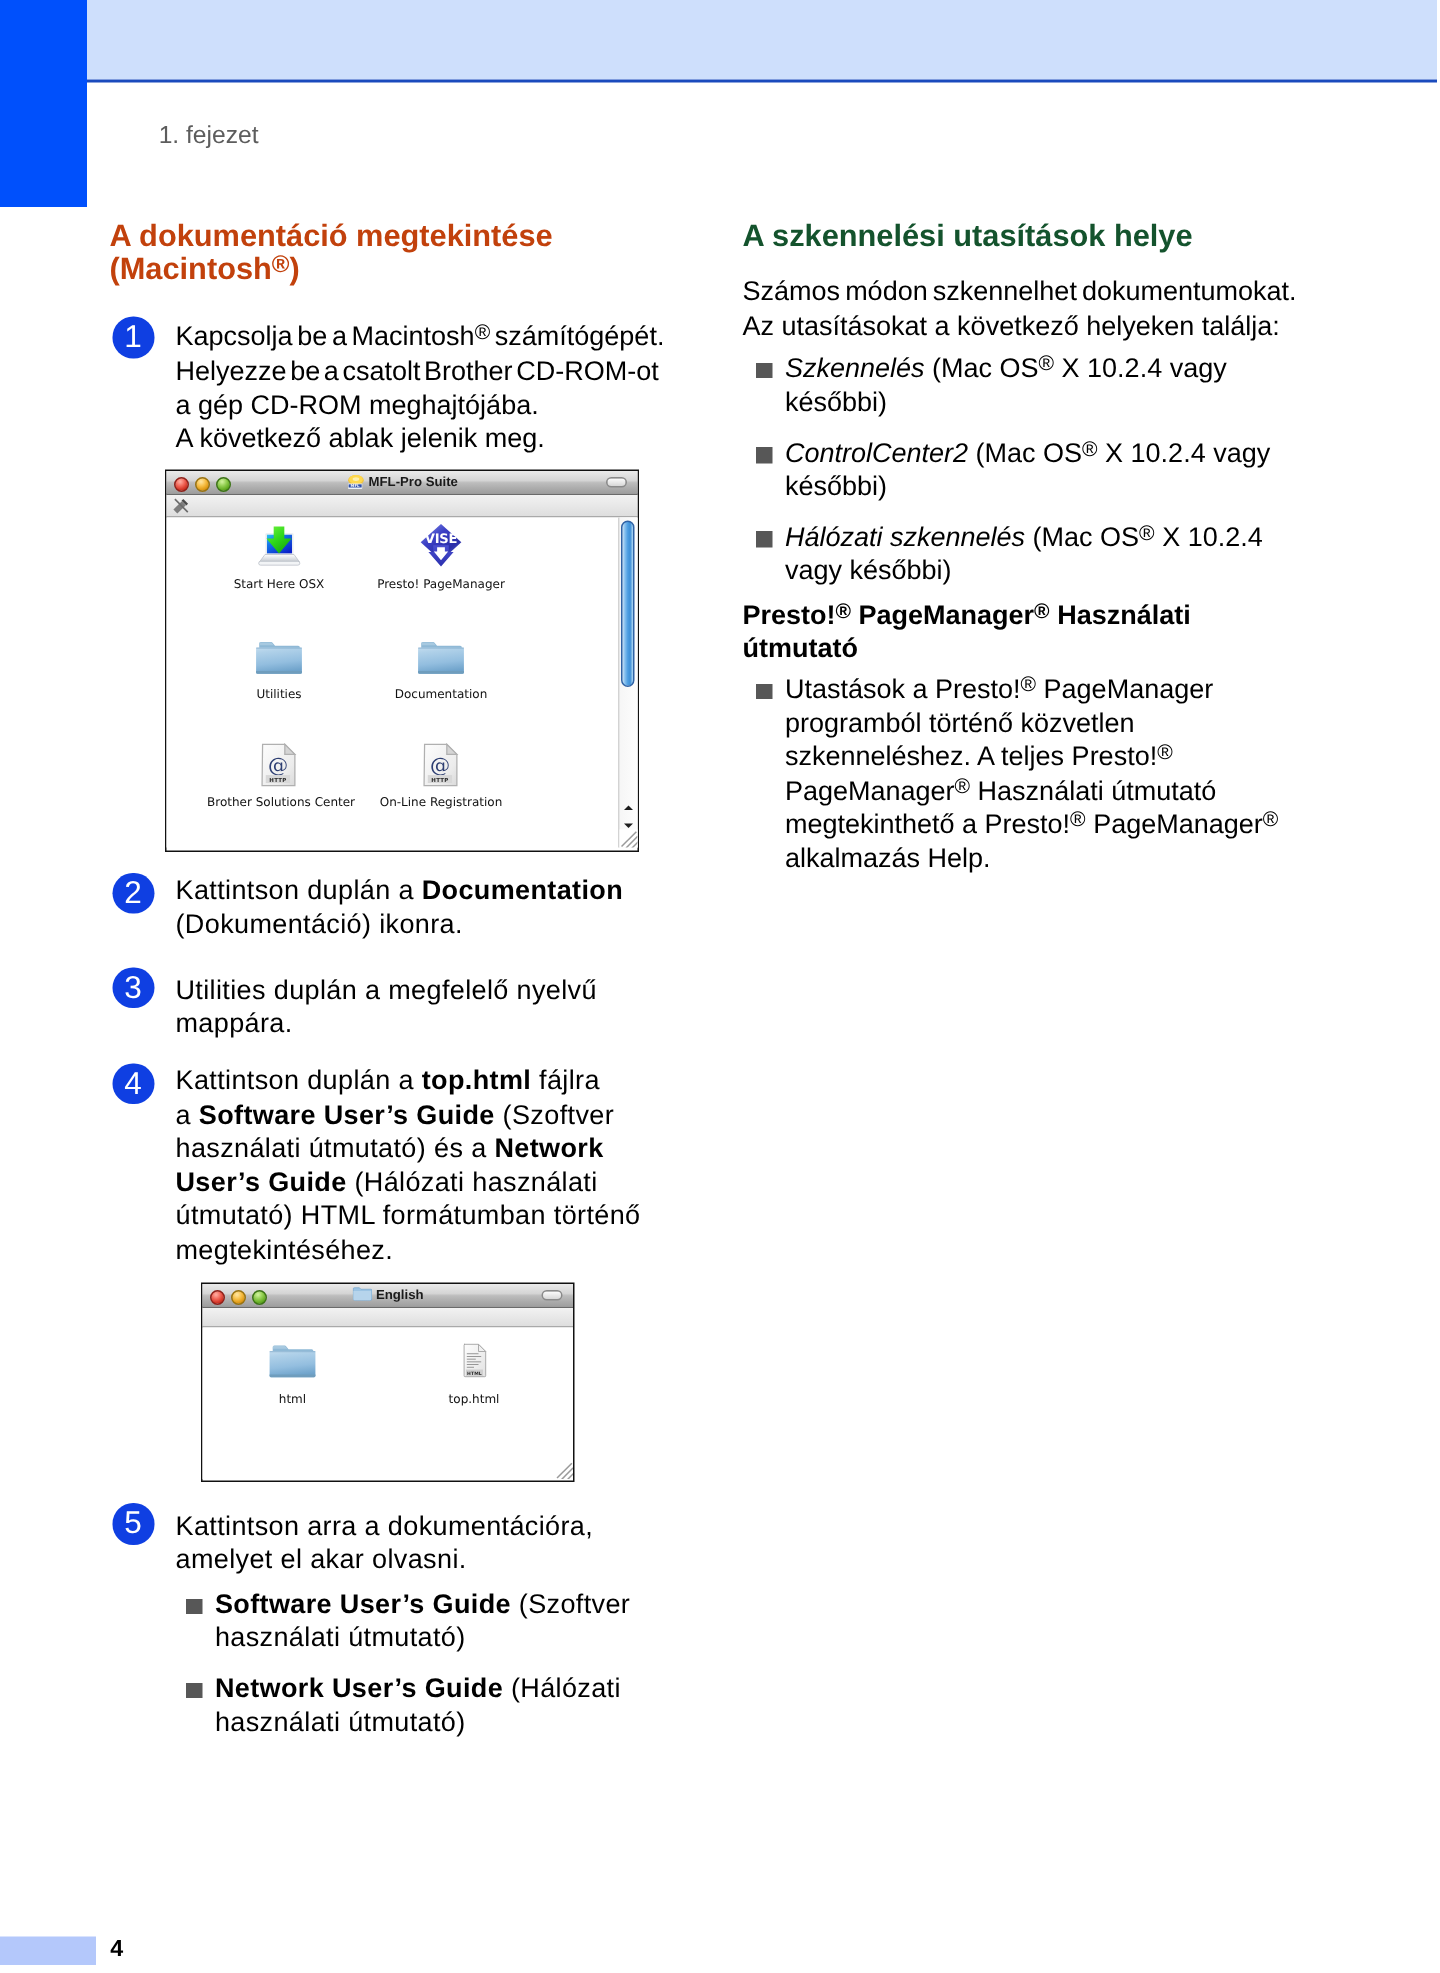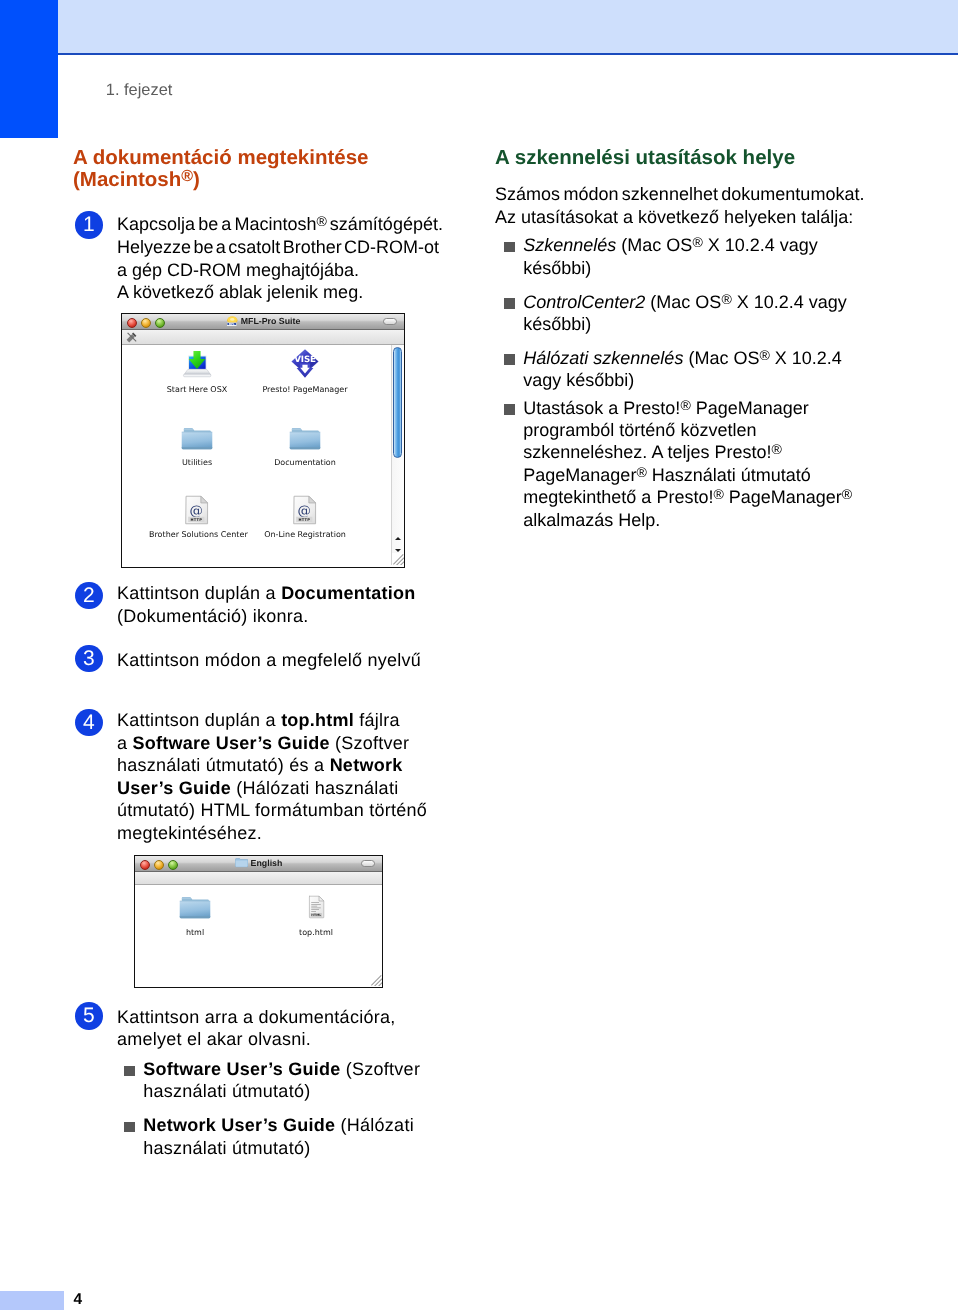--- a/index.html
+++ b/index.html
@@ -107,21 +107,21 @@
       <span class="badge" style="top:-0.5px">
           <i>2</i>
         </span>
       <span class="lsp"><span class="ln"><span>Kattintson duplán a </span><b>Documentation</b></span><span class="ln"><span>(Dokumentáció) ikonra.</span></span></span>
     </div>
 
     <div class="step" style="position:absolute;left:0;top:501.5px;">
       <span class="badge" style="top:-3.6px">
           <i>3</i>
         </span>
-      <span class="lsp"><span class="ln"><span>Kattintson módon a megfelelő nyelvű</span></span></span>
+      <span class="lsp"><span class="ln"><span>Utilities duplán a megfelelő nyelvű</span></span><span class="ln"><span>mappára.</span></span></span>
     </div>
 
     <div class="step" style="position:absolute;left:0;top:562px;">
       <span class="badge" style="top:-0.5px">
           <i>4</i>
         </span>
       <span class="lsp"><span class="ln"><span>Kattintson duplán a </span><b>top.html</b><span> fájlra</span></span><span class="ln"><span>a </span><b>Software User’s Guide</b><span> (Szoftver</span></span><span class="ln"><span>használati útmutató) és a </span><b>Network</b></span><span class="ln"><b>User’s Guide</b><span> (Hálózati használati</span></span><span class="ln"><span>útmutató) HTML formátumban történő</span></span><span class="ln"><span>megtekintéséhez.</span></span></span>
     </div>
 
     <div class="step" style="position:absolute;left:0;top:858.5px;">
@@ -144,27 +144,31 @@
         <span class="ln"><span>Az utasításokat a következő helyeken találja:</span></span>
       </div>
 
 
     <ul class="rlist" style="margin-top:6px;">
       <li><span class="sq"></span><span><span class="ln"><i>Szkennelés</i><span> (Mac OS</span><sup class="r">®</sup><span> X 10.2.4 vagy</span></span><span class="ln"><span>későbbi)</span></span></span></li>
       <li><span class="sq"></span><span><span class="ln"><i>ControlCenter2</i><span> (Mac OS</span><sup class="r">®</sup><span> X 10.2.4 vagy</span></span><span class="ln"><span>későbbi)</span></span></span></li>
       <li><span class="sq"></span><span><span class="ln"><i>Hálózati szkennelés</i><span> (Mac OS</span><sup class="r">®</sup><span> X 10.2.4</span></span><span class="ln"><span>vagy későbbi)</span></span></span></li>
     </ul>
 
+    <div class="rsub" style="margin-top:7px;">
+        <span class="ln"><span>Presto!</span><sup class="r">®</sup><span> PageManager</span><sup class="r">®</sup><span> Használati</span></span>
+        <span class="ln"><span>útmutató</span></span>
+      </div>
 
     <ul class="rlist" style="margin-top:5px;">
       <li><span class="sq"></span><span><span class="ln"><span>Utastások a Presto!</span><sup class="r">®</sup><span> PageManager</span></span><span class="ln"><span>programból történő közvetlen</span></span><span class="ln"><span>szkenneléshez. A teljes Presto!</span><sup class="r">®</sup></span><span class="ln"><span>PageManager</span><sup class="r">®</sup><span> Használati útmutató</span></span><span class="ln"><span>megtekinthető a Presto!</span><sup class="r">®</sup><span> PageManager</span><sup class="r">®</sup></span><span class="ln"><span>alkalmazás Help.</span></span></span></li>
     </ul>
   </div>
 
-  <div class="win" id="win1" style="left:121px;top:313px;width:284px;height:255px;">
+  <div class="win" id="win1" style="left:110px;top:313px;width:316px;height:255px;">
     <div class="tb">
       <div class="lights">
         <span class="lt r"></span>
         <span class="lt y"></span>
         <span class="lt g"></span>
       </div>
       <div class="wtitle"><svg class="cdico" width="13" height="12" viewBox="0 0 13 12">
             <ellipse cx="6.3" cy="5.2" rx="5.2" ry="3.6" fill="#f0c33c"></ellipse>
             <ellipse cx="6.3" cy="4.6" rx="4.6" ry="3.0" fill="#ffd94d"></ellipse>
             <ellipse cx="6.3" cy="4.4" rx="2.2" ry="1.3" fill="#fdf0b0"></ellipse>

